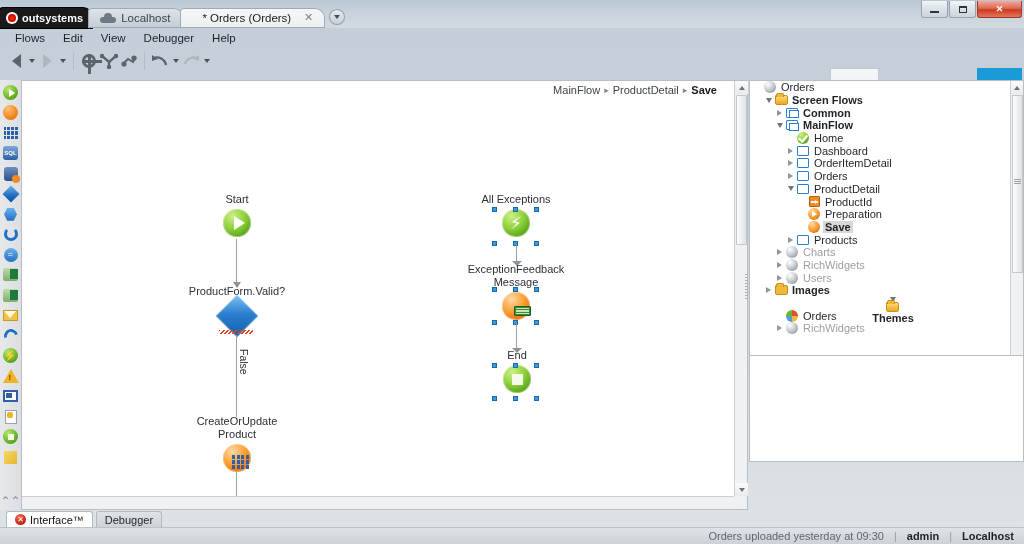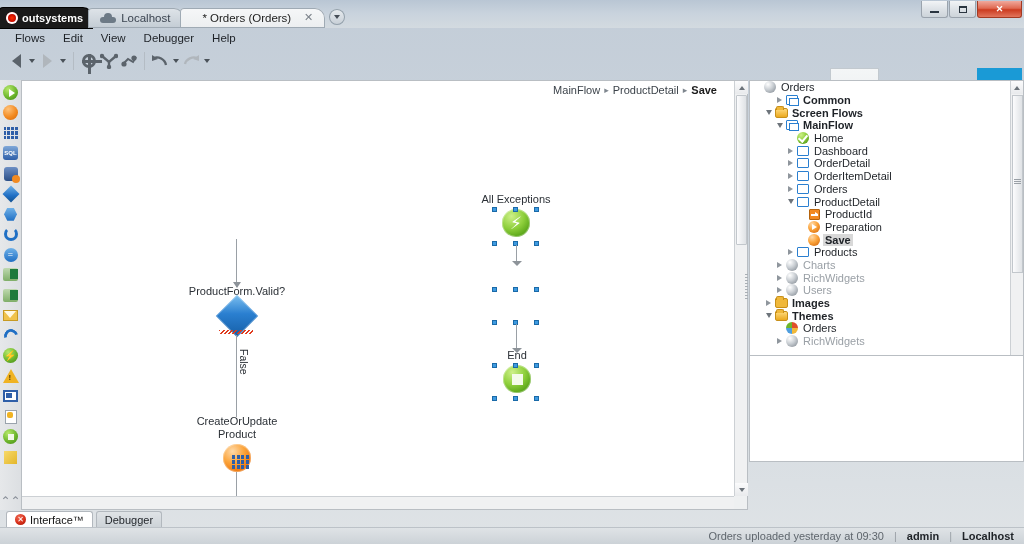--- a/index.html
+++ b/index.html
@@ -596,20 +596,26 @@
     <div class="canvas">
 
       <div class="breadcrumb">
         <span>MainFlow</span>
         <span class="sep">▸</span>
         <span>ProductDetail</span>
         <span class="sep">▸</span>
         <span class="cur">Save</span>
       </div>
 
+      <div class="node" style="left:178px; top:112px; width:74px;">
+        <div class="lbl">Start</div>
+        <div class="circ-green">
+            <span class="play"></span>
+          </div>
+      </div>
       <div class="conn" style="left:214px; top:158px; height:48px;">
         <span class="arrowhead"></span>
       </div>
 
       <div class="node" style="left:155px; top:204px; width:120px;">
         <div class="lbl">ProductForm.Valid?</div>
         <div class="diamond"></div>
       </div>
       <div class="squig" style="left:197px; top:249px;"></div>
       <div class="conn" style="left:214px; top:254px; height:82px;"></div>
@@ -649,20 +655,30 @@
         <span class="h" style="left:491px; top:126px;"></span>
         <span class="h" style="left:512px; top:126px;"></span>
         <span class="h" style="left:470px; top:160px;"></span>
         <span class="h" style="left:491px; top:160px;"></span>
         <span class="h" style="left:512px; top:160px;"></span>
       </div>
       <div class="conn" style="left:494px; top:164px; height:20px;">
         <span class="arrowhead fat"></span>
       </div>
 
+      <div class="node" style="left:439px; top:182px; width:110px;">
+        <div class="lbl">ExceptionFeedback<br>Message</div>
+        <div class="circ-orange">
+          <span class="msgbox">
+              <i></i>
+              <i></i>
+              <i></i>
+            </span>
+        </div>
+      </div>
       <div class="selhandles">
         <span class="h" style="left:470px; top:206px;"></span>
         <span class="h" style="left:491px; top:206px;"></span>
         <span class="h" style="left:512px; top:206px;"></span>
         <span class="h" style="left:470px; top:239px;"></span>
         <span class="h" style="left:491px; top:239px;"></span>
         <span class="h" style="left:512px; top:239px;"></span>
       </div>
       <div class="conn" style="left:494px; top:243px; height:28px;">
         <span class="arrowhead fat"></span>
@@ -703,37 +719,37 @@
 
   <div class="rightpanel">
     <div class="tree" id="tree-body">
         <div class="trow" style="padding-left: 2px;">
           <span class="exp"></span>
           <span class="tico">
             <span class="i-mod"></span>
           </span>
           <span class="tlbl">Orders</span>
         </div>
+        <div class="trow boldlbl" style="padding-left: 13px;">
+          <span class="exp">
+            <span class="exp-d"></span>
+          </span>
+          <span class="tico">
+            <span class="i-folder open"></span>
+          </span>
+          <span class="tlbl">Screen Flows</span>
+        </div>
         <div class="trow boldlbl" style="padding-left: 24px;">
           <span class="exp">
             <span class="exp-r"></span>
           </span>
           <span class="tico">
             <span class="i-flow"></span>
           </span>
           <span class="tlbl">Common</span>
-        </div>
-        <div class="trow boldlbl" style="padding-left: 13px;">
-          <span class="exp">
-            <span class="exp-d"></span>
-          </span>
-          <span class="tico">
-            <span class="i-folder open"></span>
-          </span>
-          <span class="tlbl">Screen Flows</span>
         </div>
         <div class="trow boldlbl" style="padding-left: 24px;">
           <span class="exp">
             <span class="exp-d"></span>
           </span>
           <span class="tico">
             <span class="i-flow"></span>
           </span>
           <span class="tlbl">MainFlow</span>
         </div>
@@ -753,29 +769,20 @@
           </span>
           <span class="tlbl">Dashboard</span>
         </div>
         <div class="trow" style="padding-left: 35px;">
           <span class="exp">
             <span class="exp-r"></span>
           </span>
           <span class="tico">
             <span class="i-screen"></span>
           </span>
-          <span class="tlbl">OrderDetail</span>
-        </div>
-        <div class="trow" style="padding-left: 35px;">
-          <span class="exp">
-            <span class="exp-r"></span>
-          </span>
-          <span class="tico">
-            <span class="i-screen"></span>
-          </span>
           <span class="tlbl">OrderItemDetail</span>
         </div>
         <div class="trow" style="padding-left: 35px;">
           <span class="exp">
             <span class="exp-r"></span>
           </span>
           <span class="tico">
             <span class="i-screen"></span>
           </span>
           <span class="tlbl">Orders</span>
@@ -848,21 +855,21 @@
         </div>
         <div class="trow boldlbl" style="padding-left: 13px;">
           <span class="exp">
             <span class="exp-r"></span>
           </span>
           <span class="tico">
             <span class="i-folder"></span>
           </span>
           <span class="tlbl">Images</span>
         </div>
-        <div class="trow boldlbl" style="padding-left: 13px;">
+        <div class="trow boldlbl" style="padding-left: 13px; flex-direction: column;">
           <span class="exp">
             <span class="exp-d"></span>
           </span>
           <span class="tico">
             <span class="i-folder open"></span>
           </span>
           <span class="tlbl">Themes</span>
         </div>
         <div class="trow" style="padding-left: 24px;">
           <span class="exp"></span>

